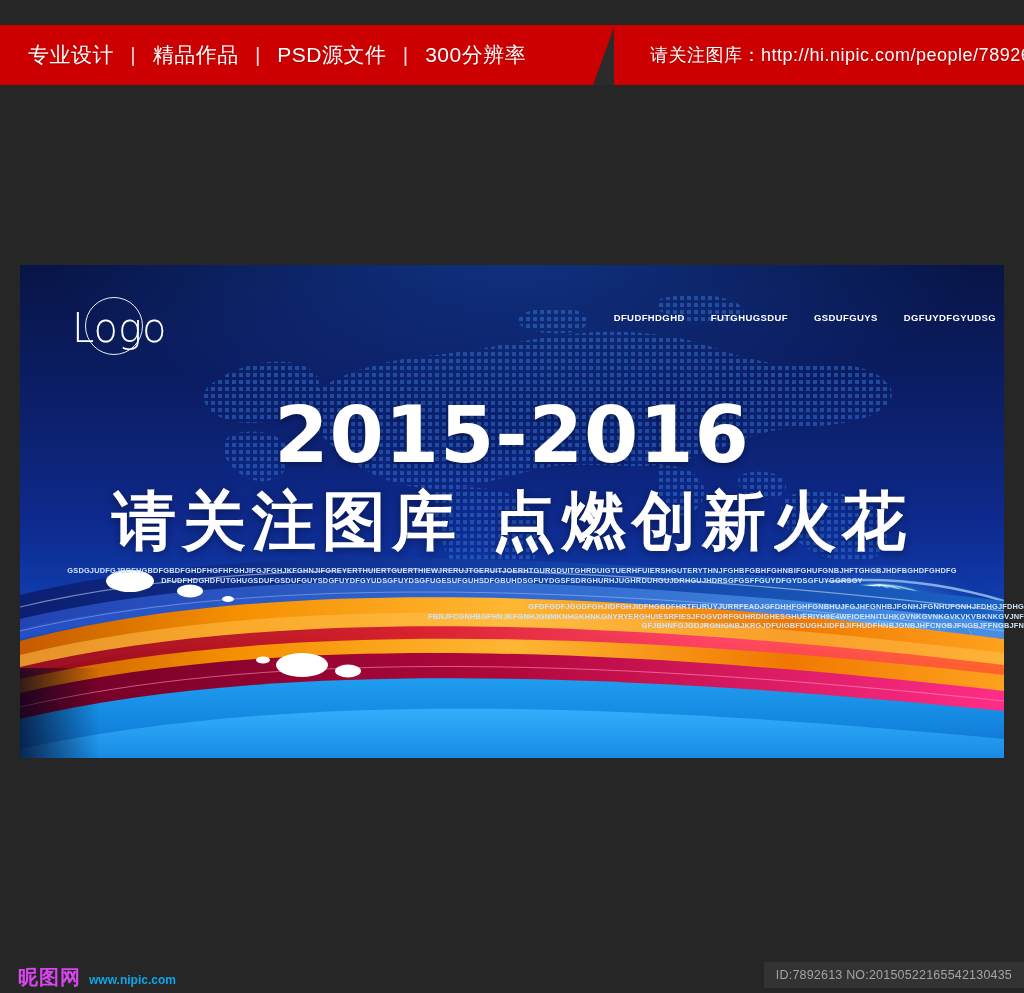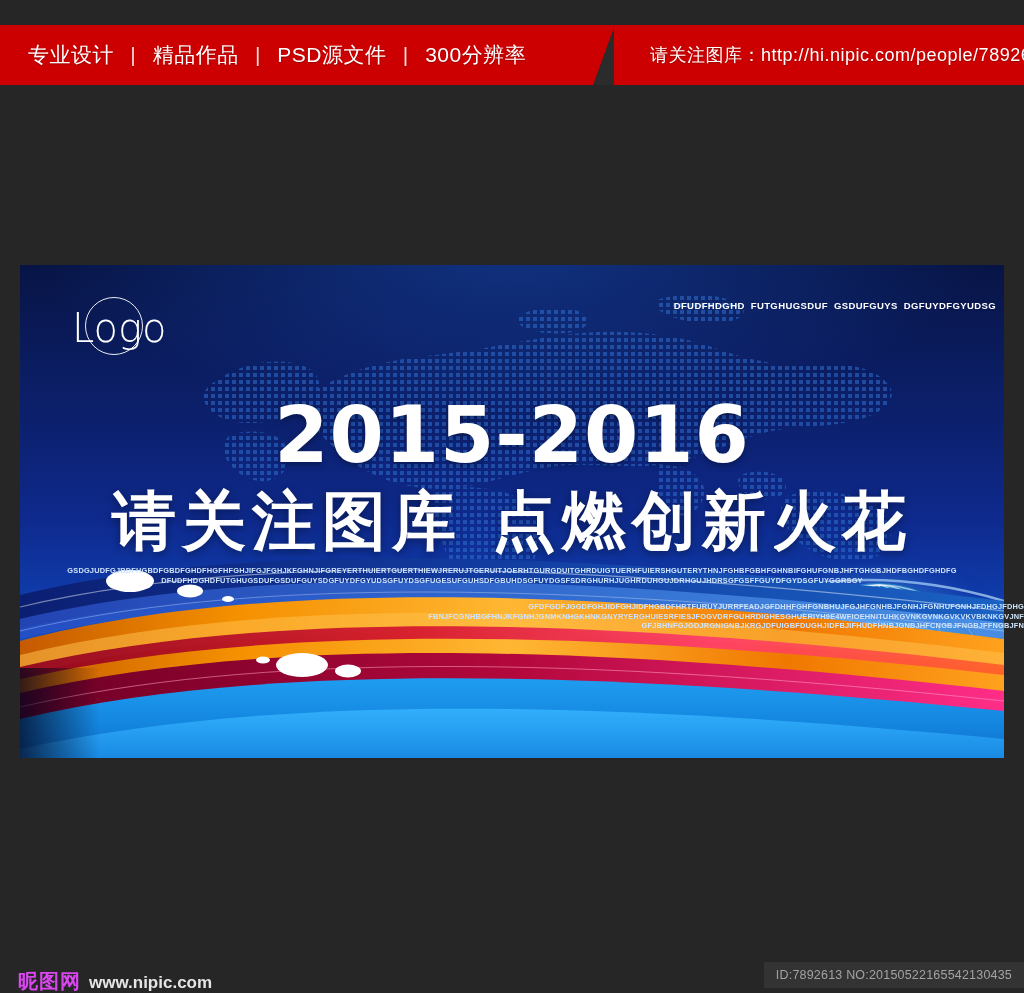--- a/index.html
+++ b/index.html
@@ -64,22 +64,22 @@
   }
   .logo-text {
     position: absolute; left: 0; top: 10px; width: 140px;
     font-size: 40px; color: #ffffff; font-weight: 300; letter-spacing: 0px;
     font-family: "DejaVu Sans", sans-serif;
     margin-left: 17px;
   }
 
   
   .topnav {
-    position: absolute; right: 28px; top: 300px;
-    display: flex; gap: 6px; align-items: center;
+    position: absolute; right: 28px; top: 312px;
+    display: flex; gap: 26px; align-items: center;
   }
   .topnav span {
     color: #ffffff; font-size: 9.5px; font-weight: bold; letter-spacing: .4px;
   }
 
   
   .year {
     position: absolute; left: 0; top: 390px; width: 1024px; text-align: center;
     font-size: 78px; color: #ffffff; font-weight: bold; letter-spacing: 1px;
     font-family: "DejaVu Sans", sans-serif;
@@ -121,21 +121,21 @@
 
   
   .ribbon { position: absolute; left: 0; bottom: 0; width: 984px; height: 215px; }
 
   
   .wm {
     position: absolute; left: 18px; top: 957px;
     display: flex; align-items: baseline; gap: 8px;
   }
   .wm-cn { color: #d946ef; font-size: 20px; font-weight: bold; letter-spacing: 1px; }
-  .wm-url { color: #e5e5e5; font-size: 17px; font-weight: bold; margin-top: 16px; }
+  .wm-url { color: #0ea5e9; font-size: 12px; font-weight: bold; margin-top: 16px; }
   .idbox {
     position: absolute; right: 0px; top: 962px; height: 26px;
     background: #333333; padding: 0 12px; line-height: 26px;
     color: #a3a3a3; font-size: 12.5px; letter-spacing: .2px;
   }
 </style>
 </head>
 <body>
 
 <div id="stage">

